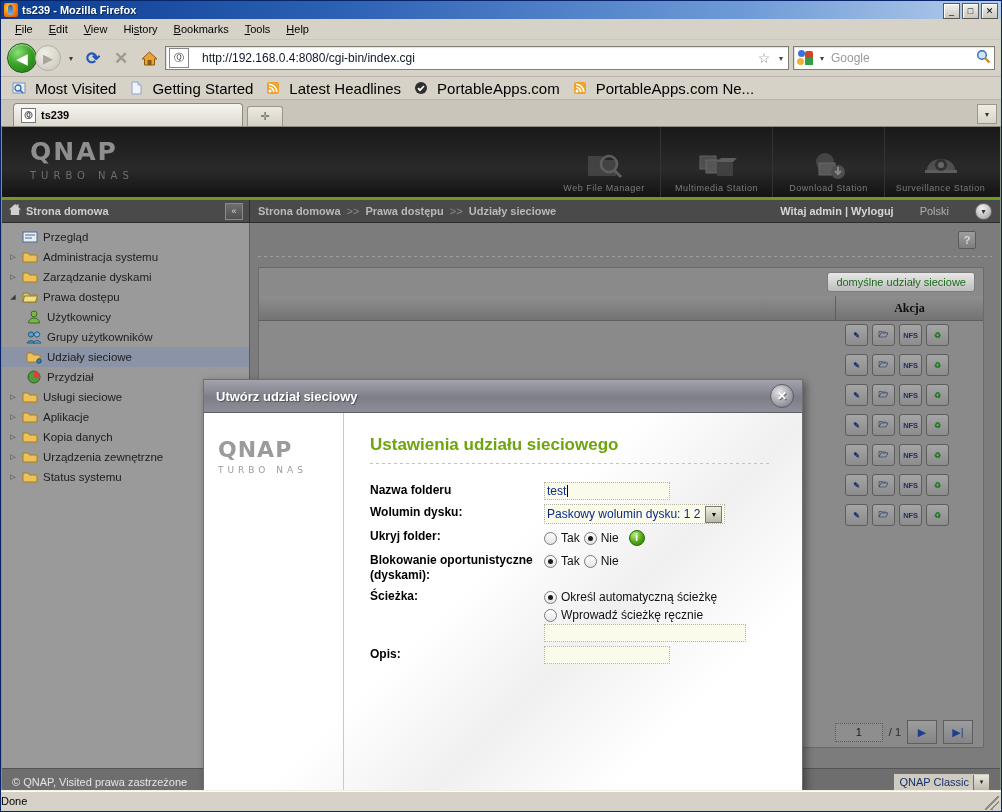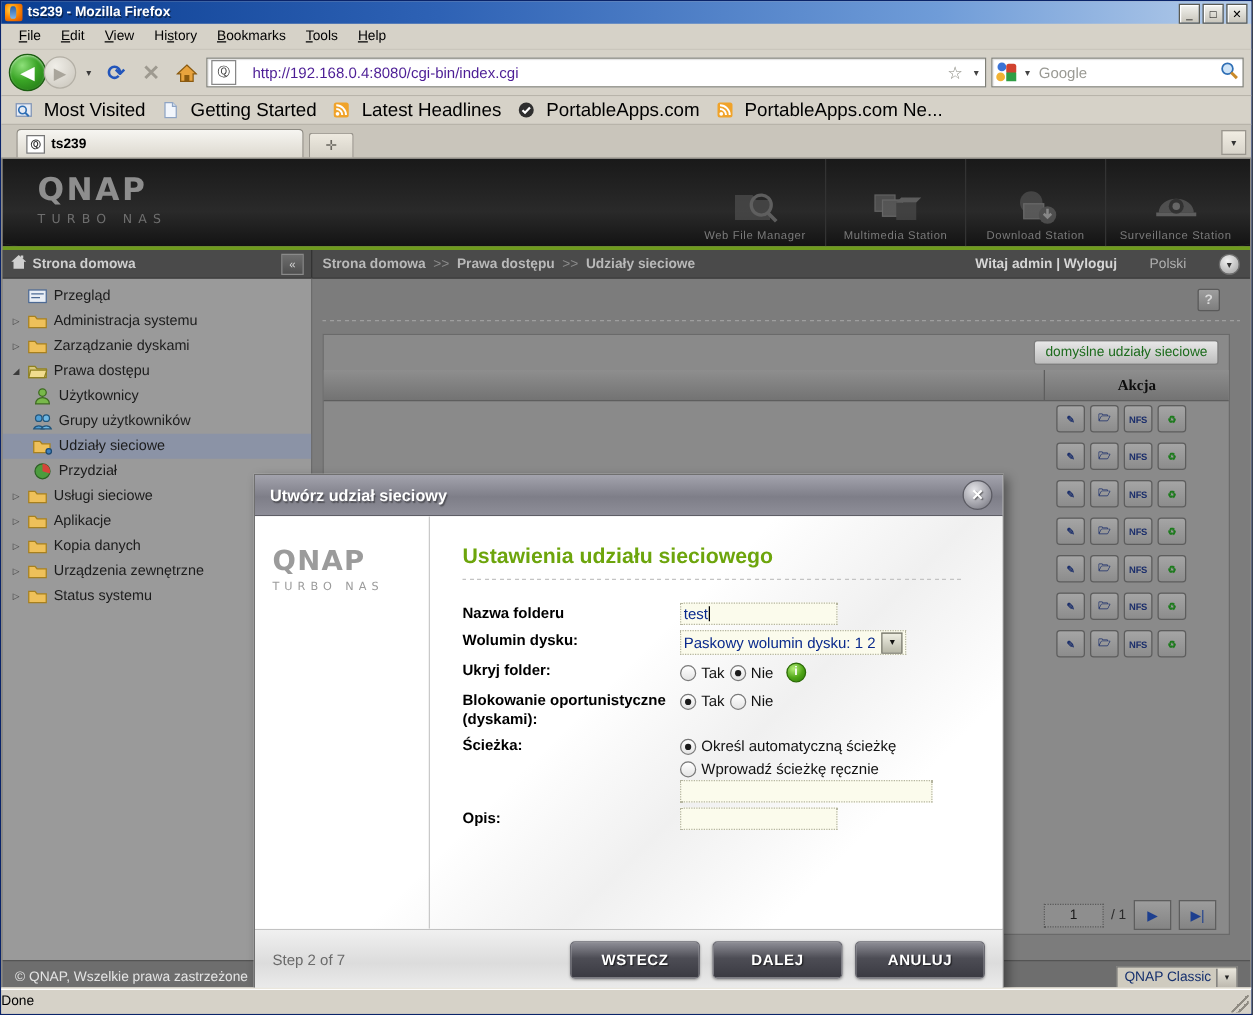--- a/index.html
+++ b/index.html
@@ -95,21 +95,21 @@
   .urlbar {
     flex:1 1 auto; height:22px; background:#fff;
     border:1px solid #7f7f76; display:flex; align-items:center;
     box-shadow: inset 1px 1px 1px rgba(0,0,0,.12);
   }
   .url-favicon {
     width:18px;height:18px;margin:0 3px;flex:0 0 auto;
     background:#fff;border:1px solid #888;
     display:flex;align-items:center;justify-content:center;font-size:10px;color:#333;
   }
-  .url-text { flex:1 1 auto; font-size:12px; color:#4c1d95; white-space:nowrap; overflow:hidden;padding-left:10px; }
+  .url-text { flex:1 1 auto; font-size:12px; color:#0f172a; white-space:nowrap; overflow:hidden;padding-left:10px; }
   .url-star { width:20px; text-align:center; color:#8a8a80; font-size:14px; }
   .url-caret { width:14px; text-align:center; color:#444; font-size:8px; }
   .searchbar {
     width:200px;height:22px;background:#fff;border:1px solid #7f7f76;
     display:flex;align-items:center; box-shadow: inset 1px 1px 1px rgba(0,0,0,.12);
   }
   .g-logo {
     width:18px;height:16px;margin:0 2px 0 3px;flex:0 0 auto;position:relative;
   }
   .g-logo i { position:absolute; display:block; }
@@ -771,21 +771,21 @@
             <span class="pg-input">1</span>
             <span class="pg-txt">/ 1</span>
             <span class="pg-btn">▶</span>
             <span class="pg-btn">▶|</span>
           </div>
         </div>
       </div>
     </div>
 
     <div class="page-footer">
-      <span class="copyright">© QNAP, Wszelkie prawa zastrzeżone</span>
+      <span class="copyright">© QNAP, Visited prawa zastrzeżone</span>
       <span class="theme-sel">
         <span>QNAP Classic</span>
         <span class="theme-arrow">▾</span>
       </span>
     </div>
 
     <div class="modal">
       <div class="modal-title">
         <span class="modal-title-text">Utwórz udział sieciowy</span>
         <span class="modal-close">✕</span>
@@ -867,28 +867,20 @@
               <div class="flabel">Opis:</div>
               <div class="fctl">
                 <div class="txtin"></div>
               </div>
             </div>
 
           </div>
         </div>
       </div>
 
-      <div class="modal-footer">
-        <span class="step-txt">Step 2 of 7</span>
-        <span class="footer-btns">
-          <span class="dlg-btn">WSTECZ</span>
-          <span class="dlg-btn">DALEJ</span>
-          <span class="dlg-btn">ANULUJ</span>
-        </span>
-      </div>
     </div>
 
   </div>
 
   <div class="statusbar">
     <span class="status-text">Done</span>
     <span class="grip"></span>
   </div>
 
 </div>

